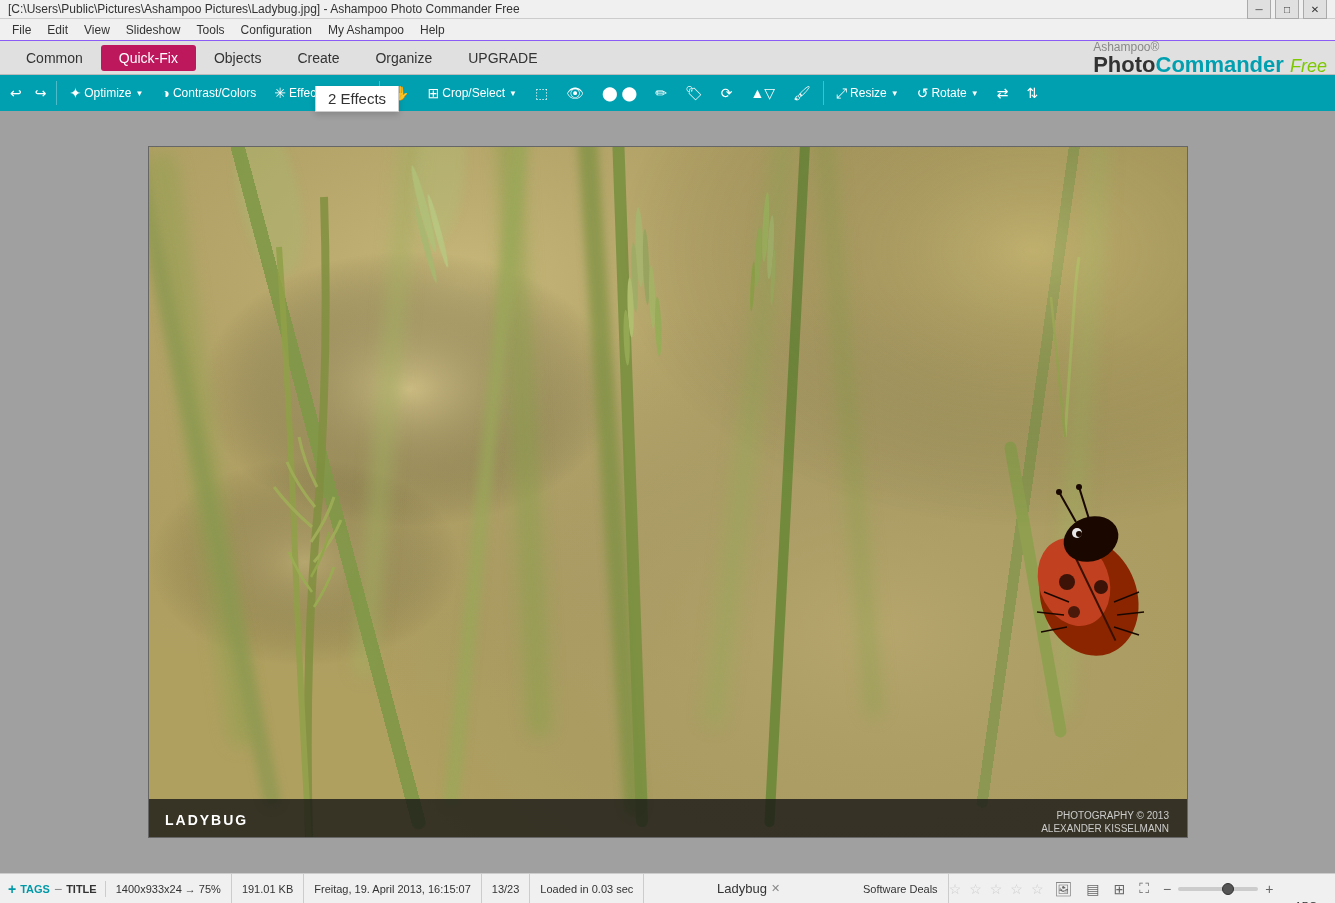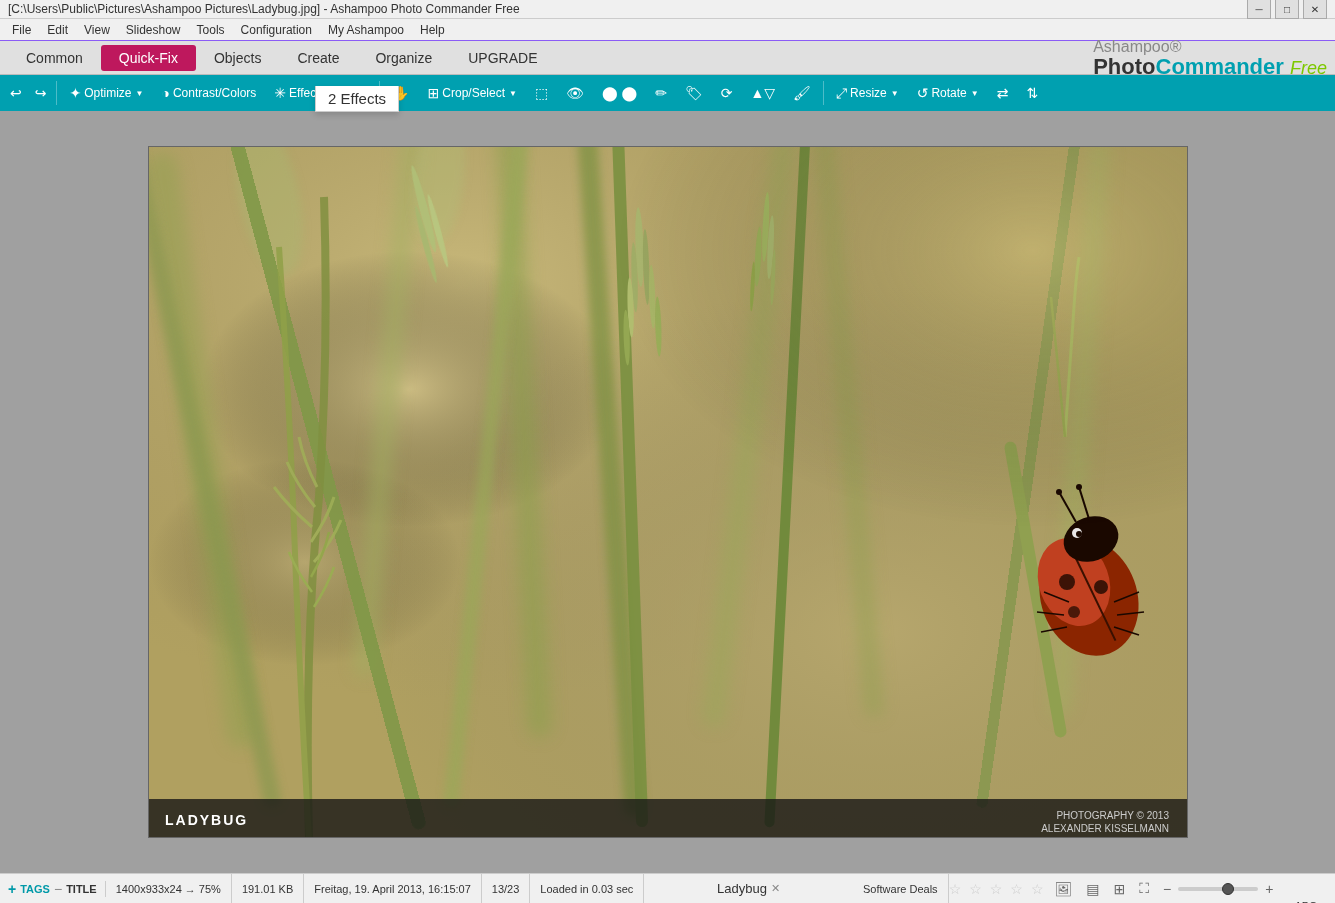--- a/index.html
+++ b/index.html
@@ -71,21 +71,21 @@
     }
     #logo-text {
       font-size: 22px;
       font-weight: 300;
       color: #555;
       line-height: 1;
     }
     #logo-text span.photo { color: #333; font-weight: 600; }
     #logo-text span.commander { color: #00a0b0; font-weight: 600; }
     #logo-text span.free { color: #7dc800; font-style: italic; font-size: 18px; }
-    #logo-ashampoo { font-size: 16px; color: #888; }
+    #logo-ashampoo { font-size: 12px; color: #888; }
 
     
     #toolbar {
       background: #00a0b0;
       height: 36px;
       display: flex;
       align-items: center;
       padding: 0 4px;
       gap: 2px;
     }

